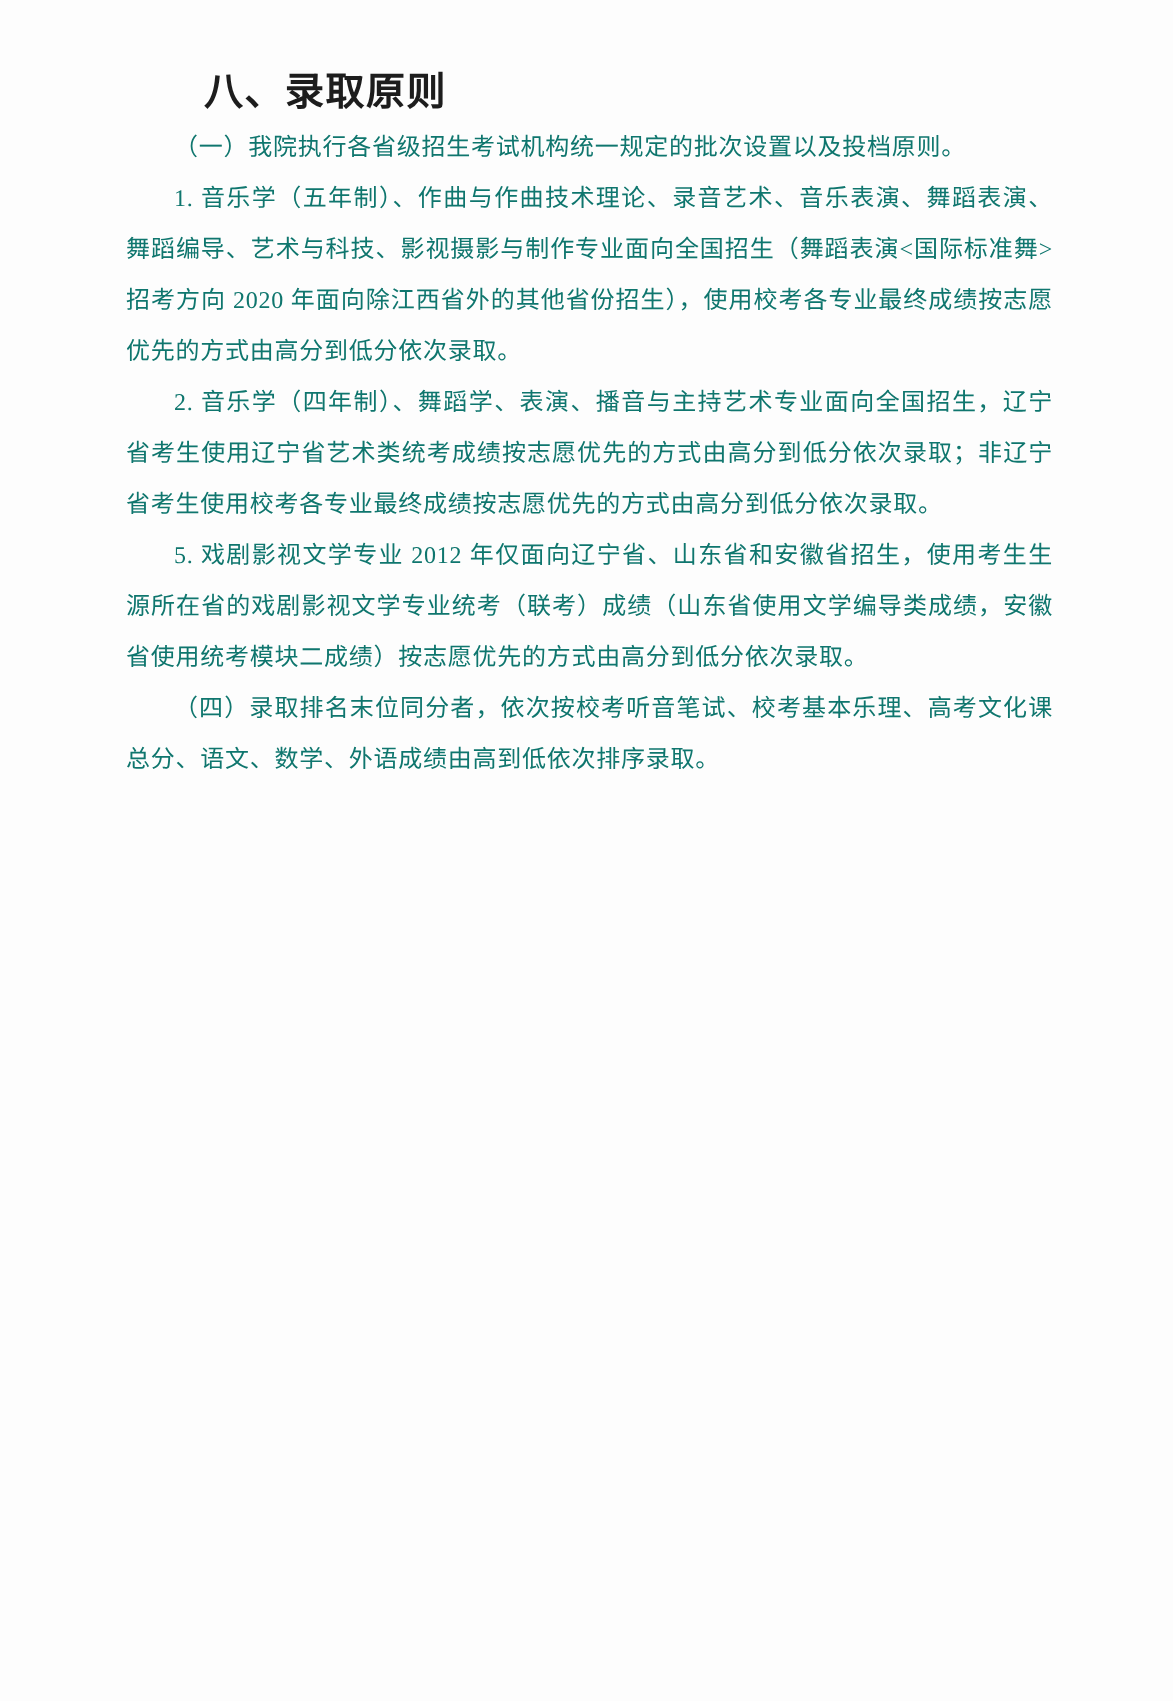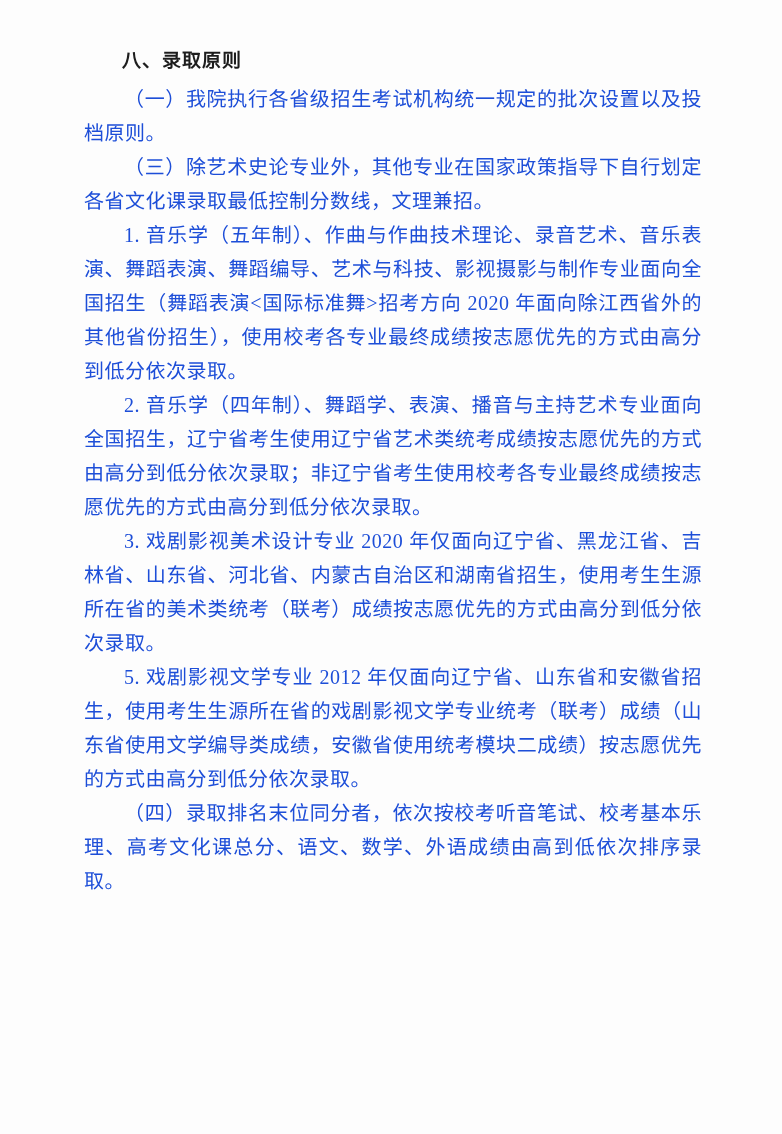--- a/index.html
+++ b/index.html
@@ -18,56 +18,54 @@
     overflow: hidden;
   }
 
   .content {
     padding: 44px 80px 0 84px;
     color: #343434;
   }
 
   .doc-heading {
     font-family: "Liberation Sans", sans-serif;
-    font-size: 19px;
+    font-size: 26px;
     font-weight: bold;
     color: #1d1d1d;
     text-indent: 2em;
     letter-spacing: 1px;
     line-height: 34px;
     margin-bottom: 4px;
   }
 
   .para {
-    font-size: 20px;
+    font-size: 16px;
     line-height: 34px;
     text-align: justify;
     text-justify: inter-ideograph;
     text-indent: 2em;
-    color: #1d4ed8;
+    color: #0f766e;
     letter-spacing: 0.5px;
   }
 </style>
 </head>
 <body>
 
 <div class="page">
   <div class="content">
     <div class="doc-heading">八、录取原则</div>
 
     <p class="para">（一）我院执行各省级招生考试机构统一规定的批次设置以及投档原则。</p>
 
 
-    <p class="para">（三）除艺术史论专业外，其他专业在国家政策指导下自行划定各省文化课录取最低控制分数线，文理兼招。</p>
 
     <p class="para">1. 音乐学（五年制）、作曲与作曲技术理论、录音艺术、音乐表演、舞蹈表演、舞蹈编导、艺术与科技、影视摄影与制作专业面向全国招生（舞蹈表演&lt;国际标准舞&gt;招考方向 2020 年面向除江西省外的其他省份招生），使用校考各专业最终成绩按志愿优先的方式由高分到低分依次录取。</p>
 
     <p class="para">2. 音乐学（四年制）、舞蹈学、表演、播音与主持艺术专业面向全国招生，辽宁省考生使用辽宁省艺术类统考成绩按志愿优先的方式由高分到低分依次录取；非辽宁省考生使用校考各专业最终成绩按志愿优先的方式由高分到低分依次录取。</p>
 
-    <p class="para">3. 戏剧影视美术设计专业 2020 年仅面向辽宁省、黑龙江省、吉林省、山东省、河北省、内蒙古自治区和湖南省招生，使用考生生源所在省的美术类统考（联考）成绩按志愿优先的方式由高分到低分依次录取。</p>
 
 
     <p class="para">5. 戏剧影视文学专业 2012 年仅面向辽宁省、山东省和安徽省招生，使用考生生源所在省的戏剧影视文学专业统考（联考）成绩（山东省使用文学编导类成绩，安徽省使用统考模块二成绩）按志愿优先的方式由高分到低分依次录取。</p>
 
     <p class="para">（四）录取排名末位同分者，依次按校考听音笔试、校考基本乐理、高考文化课总分、语文、数学、外语成绩由高到低依次排序录取。</p>
 
   </div>
 </div>
 
 </body></html>

